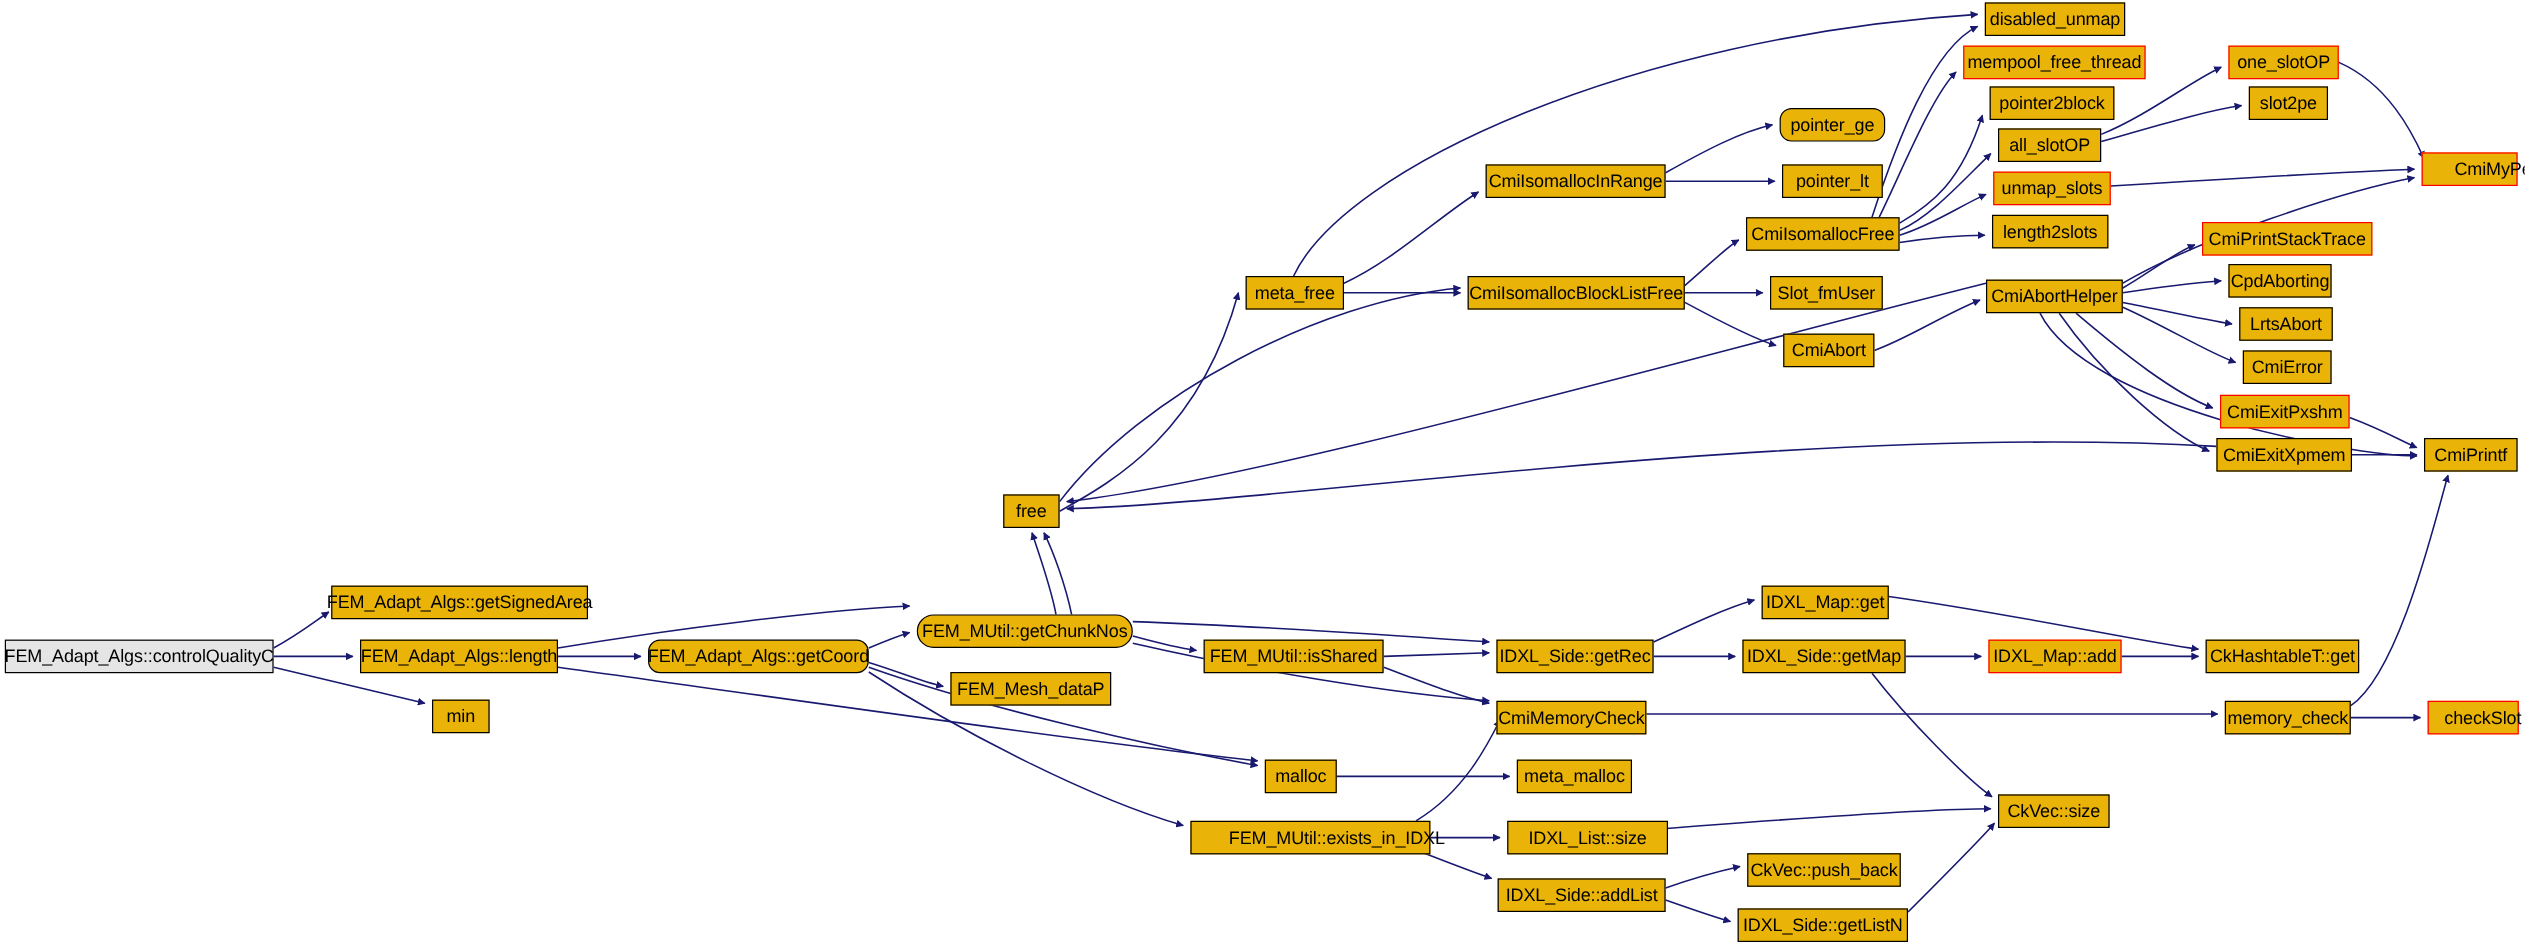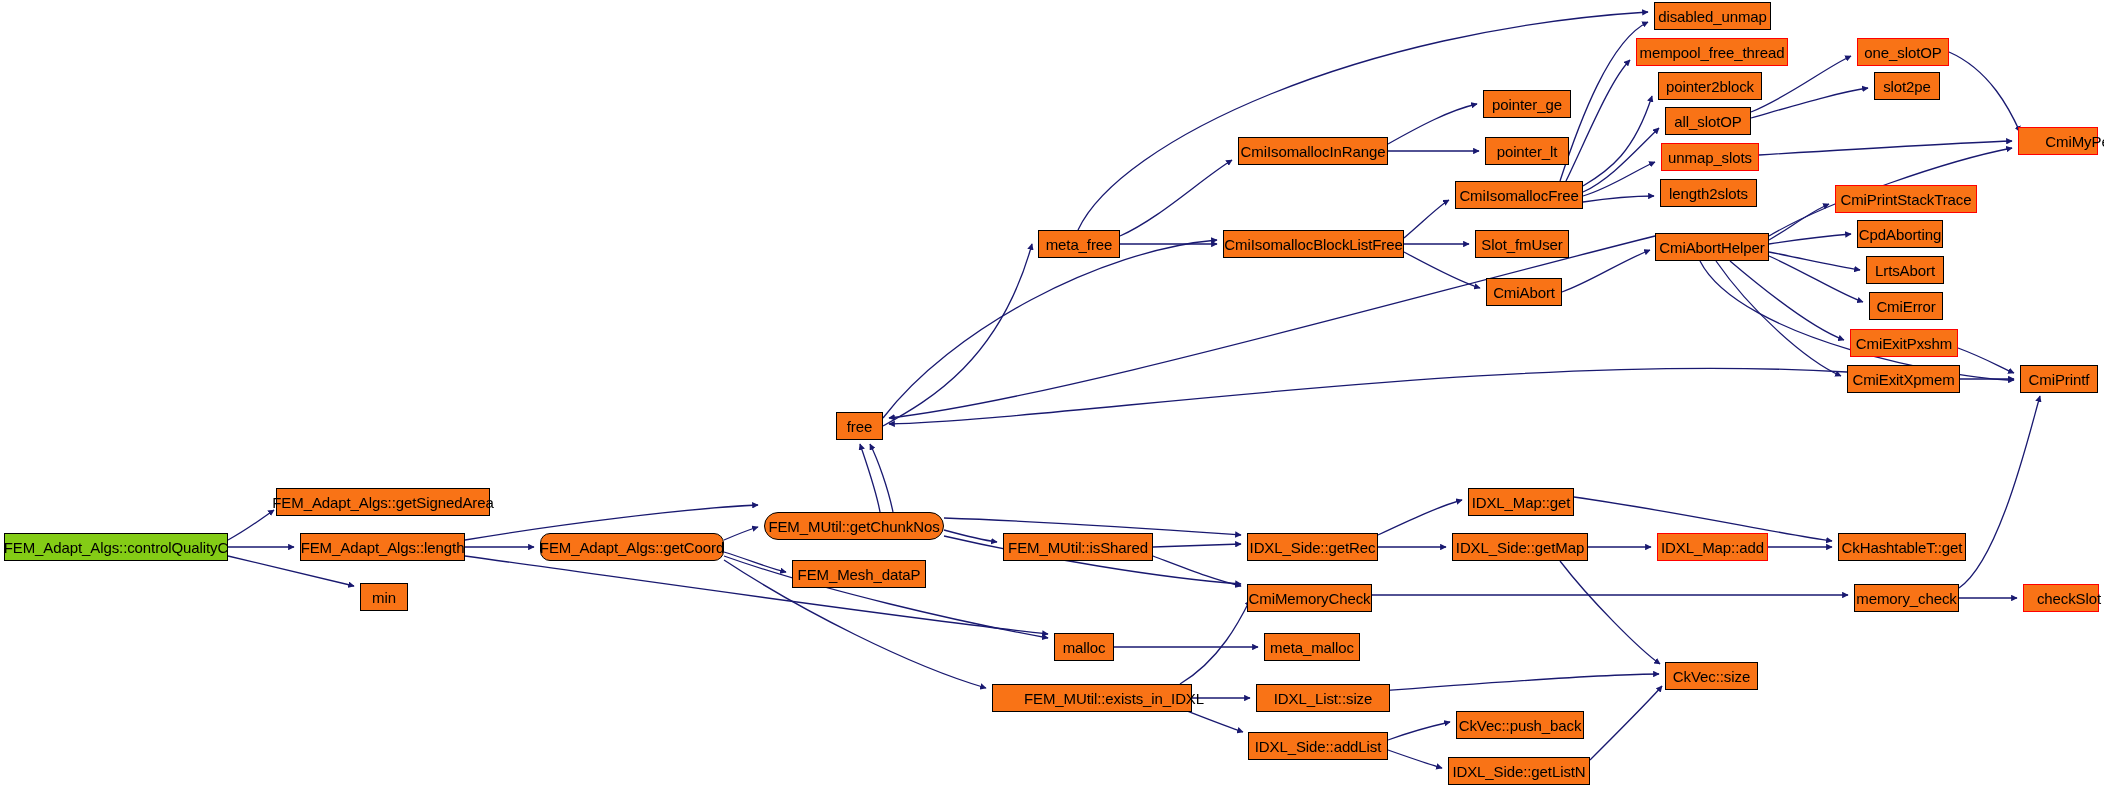--- a/index.html
+++ b/index.html
@@ -4,33 +4,33 @@
 <title>Call Graph</title>
 <style>
   html,body{margin:0;padding:0;background:#ffffff;}
   body{font-family:"Liberation Sans","DejaVu Sans",sans-serif;}
   #canvas{position:relative;width:2104px;height:788px;background:#ffffff;overflow:hidden;}
   #edges{position:absolute;left:0;top:0;width:2104px;height:788px;}
   .node{
     position:absolute;
     box-sizing:border-box;
     border:1px solid #000000;
-    background:#f97316;
+    background:#eab308;
     display:flex;
     align-items:center;
     justify-content:center;
     font-size:15px;
     line-height:1;
     color:#000000;
     white-space:nowrap;
     letter-spacing:-0.1px;
     z-index:5;
   }
   .node.red{border-color:#ff0000;}
-  .node.root{background:#84cc16;border-color:#000000;}
+  .node.root{background:#e5e5e5;border-color:#000000;}
   .node .lbl{display:block;padding:0 4px;}
 </style>
 </head>
 <body>
 
 <div id="canvas">
   <svg id="edges" viewBox="0 0 2104 788" width="2104" height="788" xmlns="http://www.w3.org/2000/svg">
     <defs>
       <marker id="arrow" viewBox="0 0 10 10" refX="9" refY="5" markerWidth="5" markerHeight="5" orient="auto-start-reverse">
         <path d="M 0 0 L 10 5 L 0 10 z" fill="#191970"></path>
@@ -142,21 +142,21 @@
       </div>
       <div class="node" style="left: 1038px; top: 230px; width: 82px; height: 28px;">
         <span class="lbl">meta_free</span>
       </div>
       <div class="node" style="left: 1238px; top: 137px; width: 150px; height: 28px;">
         <span class="lbl">CmiIsomallocInRange</span>
       </div>
       <div class="node" style="left: 1223px; top: 230px; width: 181px; height: 28px;">
         <span class="lbl">CmiIsomallocBlockListFree</span>
       </div>
-      <div class="node" style="left: 1483px; top: 90px; width: 88px; height: 28px;">
+      <div class="node" style="left: 1483px; top: 90px; width: 88px; height: 28px; border-radius: 10px;">
         <span class="lbl">pointer_ge</span>
       </div>
       <div class="node" style="left: 1485px; top: 137px; width: 84px; height: 28px;">
         <span class="lbl">pointer_lt</span>
       </div>
       <div class="node" style="left: 1455px; top: 181px; width: 128px; height: 28px;">
         <span class="lbl">CmiIsomallocFree</span>
       </div>
       <div class="node" style="left: 1475px; top: 230px; width: 94px; height: 28px;">
         <span class="lbl">Slot_fmUser</span>

